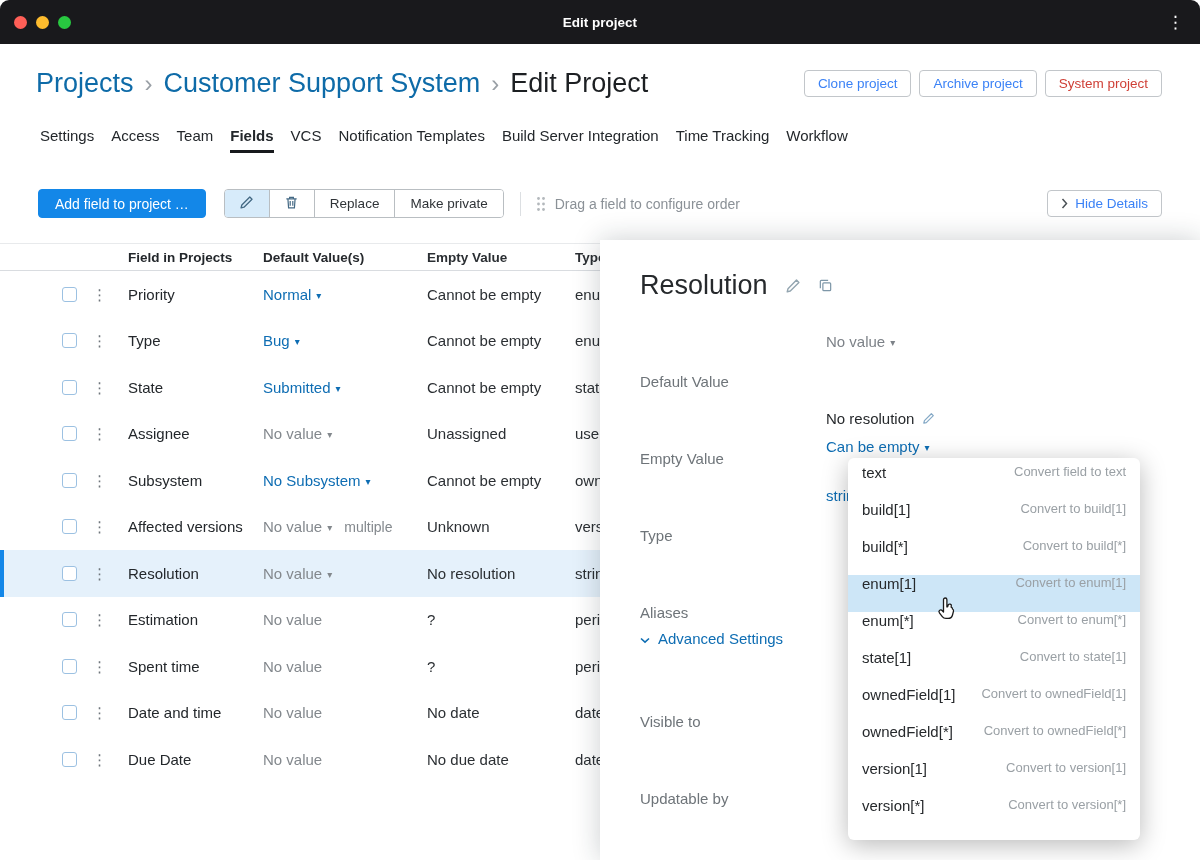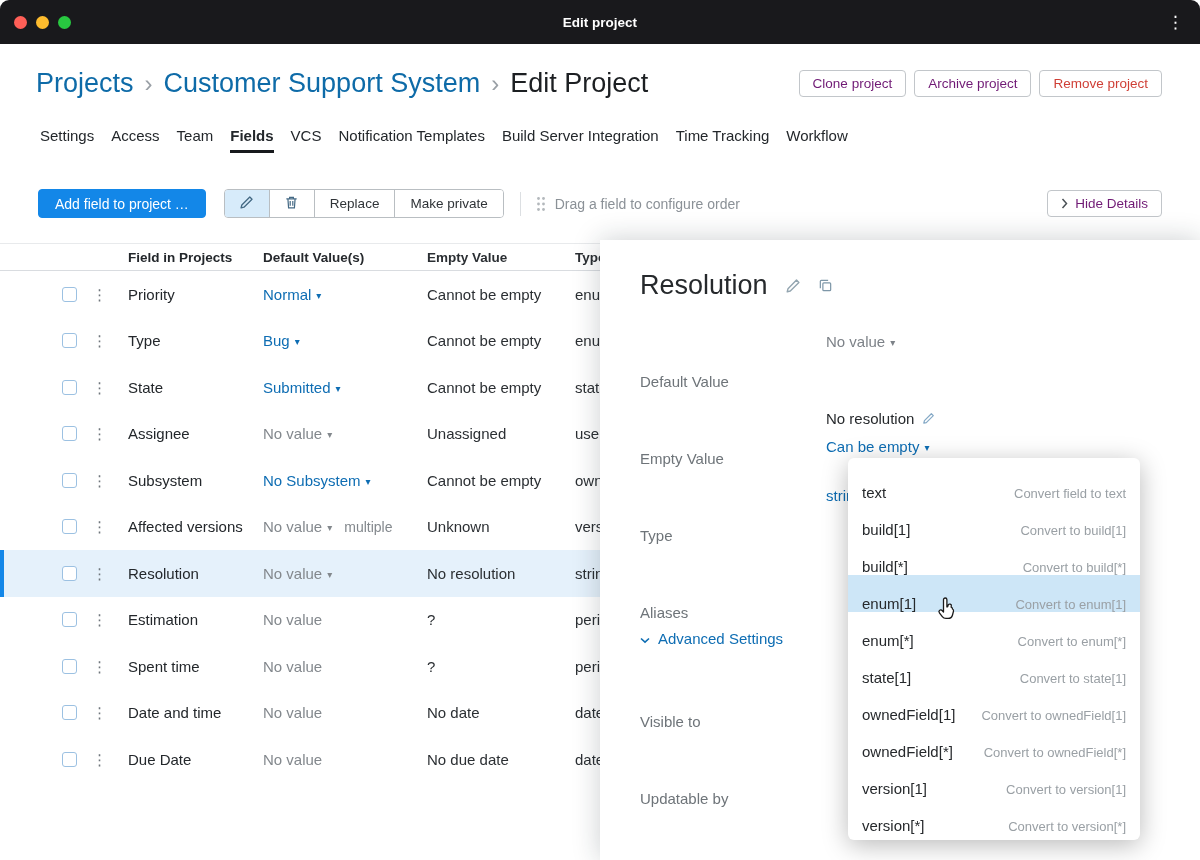--- a/index.html
+++ b/index.html
@@ -21,21 +21,21 @@
   
   .page { position:absolute; top:44px; left:0; right:0; bottom:0; background:#fff; }
 
   .header-row { display:flex; align-items:center; padding:22px 38px 0 36px; }
   .breadcrumb { display:flex; align-items:baseline; font-size:27px; line-height:34px; white-space:nowrap; }
   .bc-link { color:#0e6ba8; text-decoration:none; }
   .bc-sep { color:#9aa0a6; font-size:24px; margin:0 11px; }
   .bc-current { color:#1c1f22; font-weight:500; }
   .header-actions { margin-left:auto; display:flex; gap:8px; }
   .btn { height:27px; padding:0 13px; border:1px solid #c2c6ca; border-radius:4px; background:#fff;
-         font-size:13.5px; color:#701a75; display:inline-flex; align-items:center; gap:7px; }
+         font-size:13.5px; color:#3b82f6; display:inline-flex; align-items:center; gap:7px; }
   .btn.danger { color:#cf3f36; }
 
   
   .tabs { display:flex; gap:17px; padding:26px 0 0 40px; font-size:15px; color:#23272b; }
   .tab { padding-bottom:9px; position:relative; white-space:nowrap; }
   .tab.active { font-weight:700; }
   .tab.active::after { content:""; position:absolute; left:0; right:0; bottom:0; height:3px; background:#17191c; }
 
   
   .toolbar { display:flex; align-items:center; margin:36px 38px 0 38px; }
@@ -89,21 +89,21 @@
   .val-link { color:#0e6db3; }
   .adv-link { color:#0e6db3; font-weight:500; display:inline-flex; align-items:center; gap:8px; }
   .prow.m-aliases { margin-bottom:9px; }
   .prow.m-adv { margin-bottom:26px; }
   .prow.m-tight { margin-bottom:20px; }
   .mini-pencil { color:#85a9c6; display:inline-flex; }
 
   
   .type-menu { position:absolute; left:848px; top:458px; width:292px; background:#fff; border-radius:6px;
                box-shadow:0 5px 26px rgba(0,0,0,.28); z-index:20; padding:6px 0; }
-  .menu-item { display:flex; align-items:flex-end; justify-content:space-between; height:37px; padding:0 14px; }
+  .menu-item { display:flex; align-items:flex-start; justify-content:space-between; height:37px; padding:0 14px; }
   .menu-item.highlighted { background:#cde6f7; }
   .mi-label { font-size:15px; color:#26292c; white-space:nowrap; }
   .mi-hint { font-size:13px; color:#9aa0a5; white-space:nowrap; }
 
   .cursor { position:absolute; left:936px; top:597px; z-index:30; pointer-events:none; }
 </style>
 </head>
 <body>
 
 <div class="window">
@@ -124,21 +124,21 @@
       <div class="breadcrumb">
         <a class="bc-link">Projects</a>
         <span class="bc-sep">›</span>
         <a class="bc-link">Customer Support System</a>
         <span class="bc-sep">›</span>
         <span class="bc-current">Edit Project</span>
       </div>
       <div class="header-actions">
         <button class="btn">Clone project</button>
         <button class="btn">Archive project</button>
-        <button class="btn danger">Remove project</button>
+        <button class="btn danger">System project</button>
       </div>
     </div>
 
     <div class="tabs">
         <div class="tab">Settings</div>
         <div class="tab">Access</div>
         <div class="tab">Team</div>
         <div class="tab active">Fields</div>
         <div class="tab">VCS</div>
         <div class="tab">Notification Templates</div>

